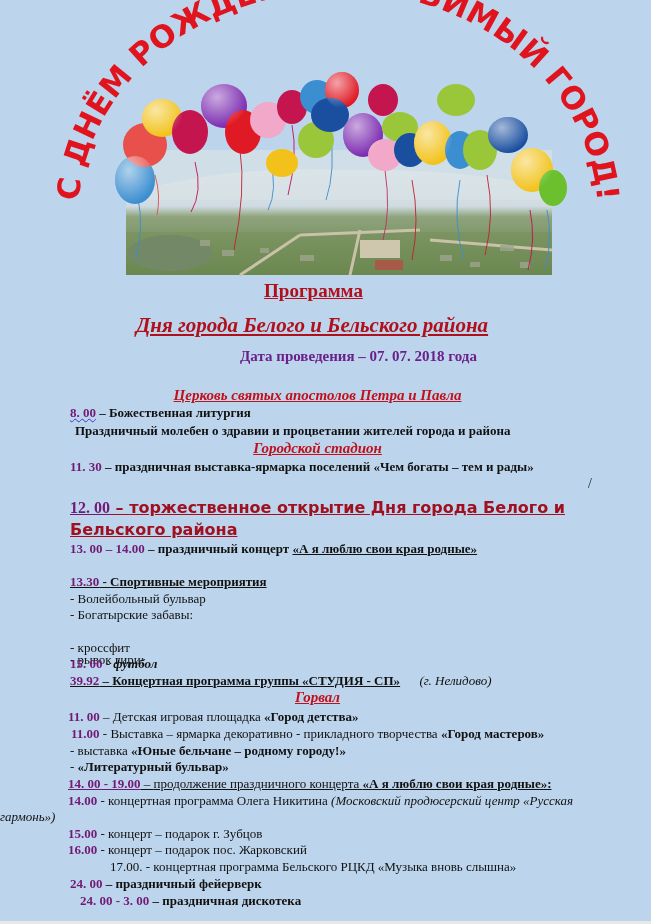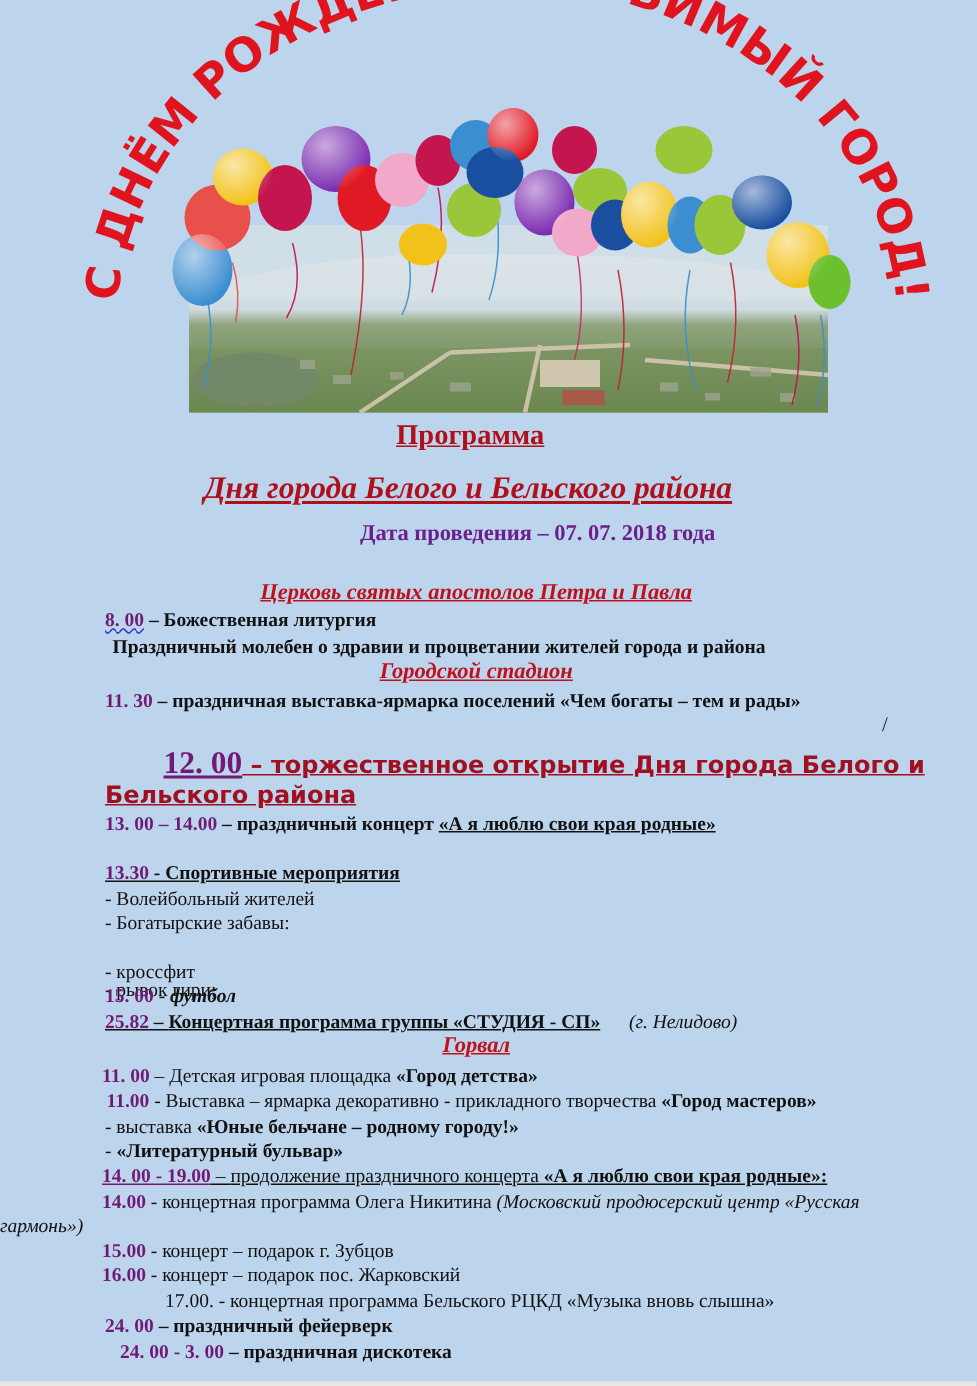--- a/index.html
+++ b/index.html
@@ -159,41 +159,41 @@
     <span>Праздничный молебен о здравии и процветании жителей города и  района</span>
   </div>
 
   <div class="venue" style="top:440px;">Городской стадион</div>
   <div class="line b" style="left:70px; top:459px;">
     <span class="t">11. 30</span><span> –   </span><span>праздничная выставка-ярмарка  поселений    «Чем богаты – тем и рады»</span>
   </div>
   <div class="slash">/</div>
 
   <div class="line" style="left:70px; top:496px; line-height:24px;">
-    <span class="t u" style="font-size:21px;margin-left:39px;">12. 00</span><span class="big-red">  – </span><span class="big-red">торжественное открытие Дня города Белого и</span>
+    <span class="t u" style="font-size:16px;">12. 00</span><span class="big-red">  – </span><span class="big-red">торжественное открытие Дня города Белого и</span>
   </div>
   <div class="line" style="left:70px; top:518px; line-height:24px;">
     <span class="big-red">Бельского  района</span>
   </div>
   <div class="line b" style="left:70px; top:541px;">
     <span class="t">13. 00  – 14.00</span><span> – </span><span>праздничный  концерт  </span><span class="u">«А я люблю свои  края родные»</span>
   </div>
 
   <div class="line b u" style="left:70px; top:574px;">
     <span class="t">13.30</span><span> - </span><span>Спортивные мероприятия</span>
   </div>
-  <div class="line" style="left:70px; top:591px;">- Волейбольный жителей</div>
+  <div class="line" style="left:70px; top:591px;">- Волейбольный бульвар</div>
   <div class="line" style="left:70px; top:607px;">- Богатырские забавы:</div>
   <div class="line" style="left:70px; top:624px;margin-top:28px;">- рывок гири;</div>
   <div class="line" style="left:70px; top:640px;">-   кроссфит</div>
   <div class="line" style="left:70px; top:656px;">
     <span class="t">15. 00</span><span> -  </span><span class="b ital">футбол</span>
   </div>
   <div class="line" style="left:70px; top:673px;">
-    <span class="b u"><span class="t">25.82</span><span> – </span><span>Концертная программа группы «СТУДИЯ - СП»</span></span>
+    <span class="b u"><span class="t">39.92</span><span> – </span><span>Концертная программа группы «СТУДИЯ - СП»</span></span>
     <span class="ital" style="margin-left:16px;">(г. Нелидово)</span>
   </div>
 
   <div class="venue" style="top:689px;">Горвал</div>
   <div class="line" style="left:68px; top:709px;">
     <span class="t">11. 00</span><span> – </span><span>Детская игровая площадка </span><span class="b">«Город детства»</span>
   </div>
   <div class="line" style="left:71px; top:726px;">
     <span class="t">11.00</span><span> - </span><span>Выставка – ярмарка   декоративно - прикладного творчества </span><span class="b">«Город мастеров»</span>
   </div>

